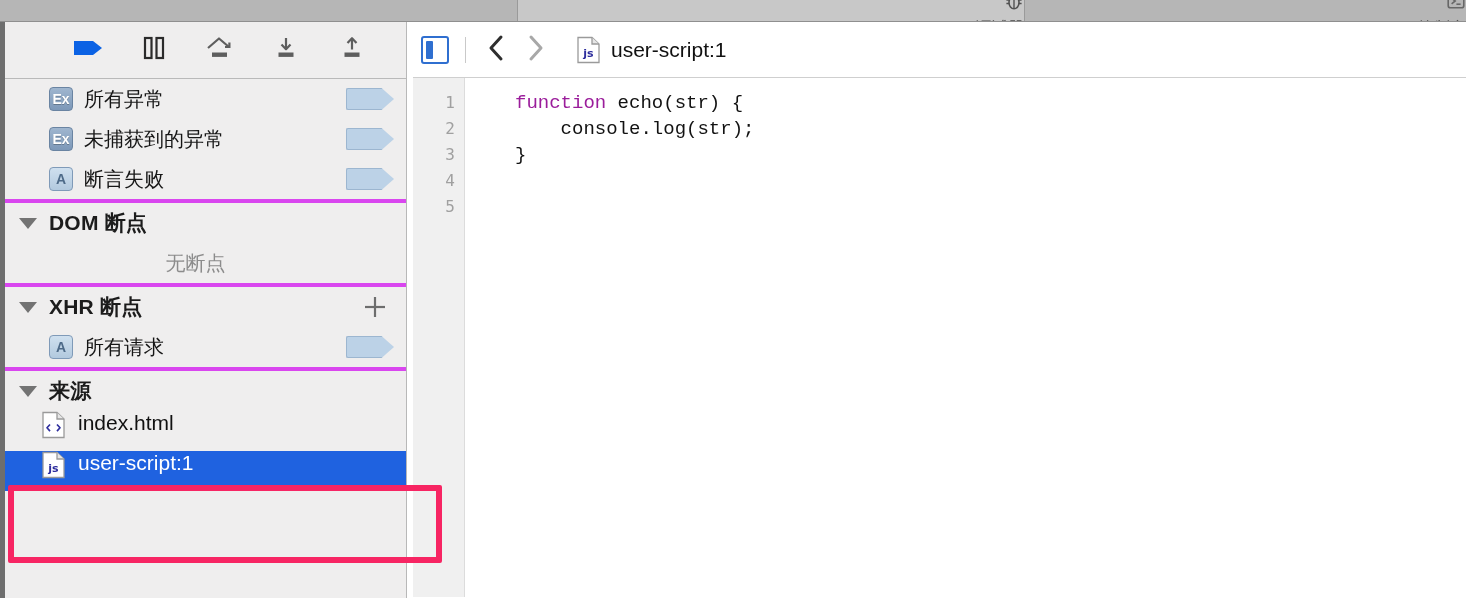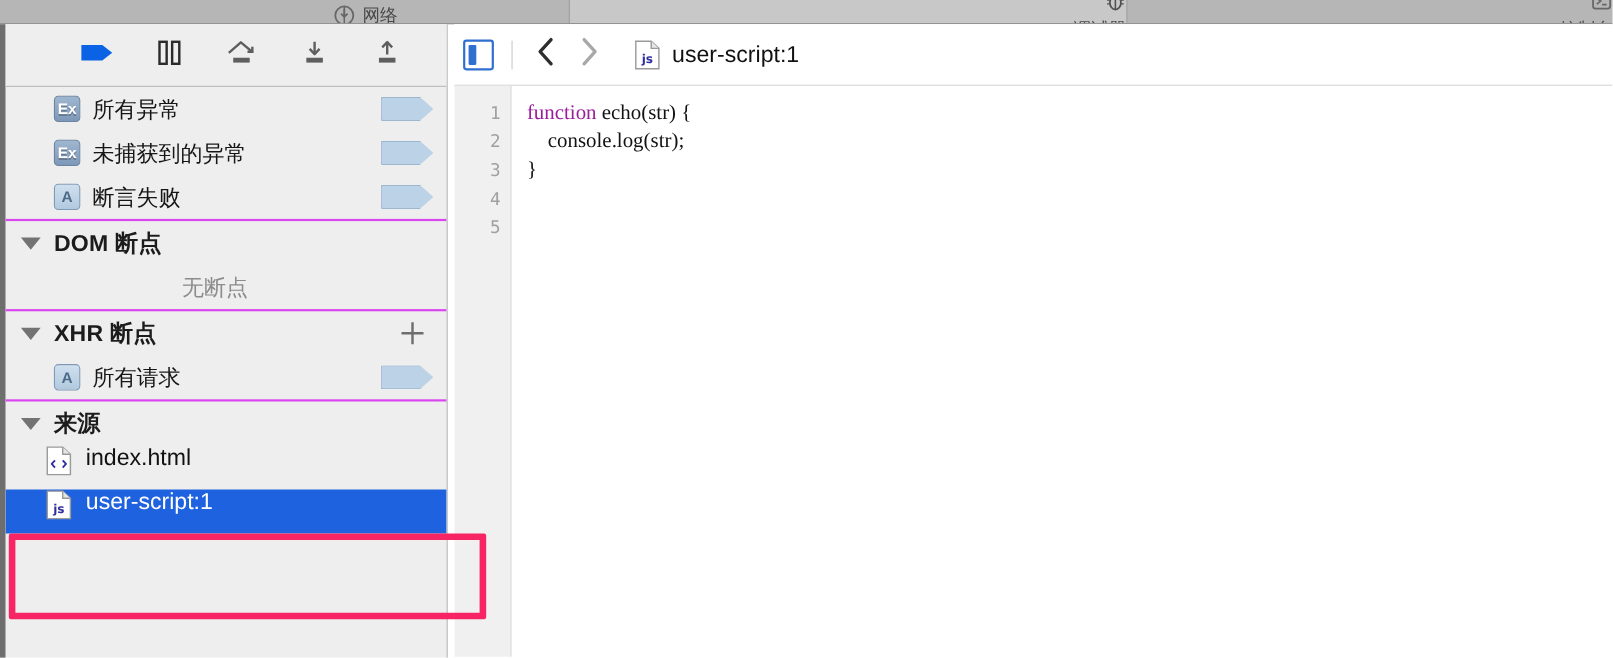--- a/index.html
+++ b/index.html
@@ -76,21 +76,21 @@
     gap: 26px;
     padding-left: 28px;
     box-sizing: border-box;
   }
   .dbg-btn {
     width: 40px; height: 36px;
     display: flex; align-items: center; justify-content: center;
   }
 
   .section { position: relative; }
-  .section + .section { border-top: 2px solid #d946ef; }
+  .section + .section { border-top: 4px solid #d946ef; }
   .sec-head {
     height: 40px;
     display: flex;
     align-items: center;
     padding-left: 14px;
     box-sizing: border-box;
     position: relative;
   }
   .disclosure {
     width: 0; height: 0;
@@ -255,25 +255,26 @@
     font-size: 16px;
     line-height: 26px;
     color: #a0a0a0;
     text-align: right;
     padding-right: 9px;
   }
   .code {
     flex: 1 1 auto;
     padding-top: 12px;
     padding-left: 14px;
-    font-family: Liberation Serif, serif;
+    font-family: Liberation Mono, monospace;
     font-size: 19px;
     line-height: 26px;
     color: #121212;
     white-space: pre;
+    margin-left: 36px;
   }
   .kw  { color: #9b1d9b; }
   .str { color: #a21a1a; }
 
   
   .annot {
     position: absolute;
     left: 8px; top: 485px;
     width: 434px; height: 78px;
     border: 6px solid #f72563;
@@ -282,30 +283,20 @@
     pointer-events: none;
   }
 </style>
 </head>
 <body>
 
 <div id="app">
 
   <div class="tabbar">
 
-    <div class="tab tab-net">
-      <span class="tabicon">
-        <svg viewBox="0 0 20 20" width="20" height="20">
-          <circle cx="10" cy="10" r="8.2" fill="none" stroke="#5a5a5a" stroke-width="1.6"></circle>
-          <line x1="10" y1="1.8" x2="10" y2="18.2" stroke="#5a5a5a" stroke-width="1.4"></line>
-          <path d="M10 4.5 V11 M7 8.4 L10 11.4 L13 8.4" fill="none" stroke="#5a5a5a" stroke-width="1.6"></path>
-        </svg>
-      </span>
-      <span class="tlabel">网络</span>
-    </div>
 
     <div class="tab tab-debugger">
       <span class="tabicon">
         <svg viewBox="0 0 20 20" width="20" height="20">
           <ellipse cx="10" cy="11.5" rx="5" ry="6.2" fill="none" stroke="#3d3d3d" stroke-width="1.6"></ellipse>
           <line x1="10" y1="5.3" x2="10" y2="17.7" stroke="#3d3d3d" stroke-width="1.4"></line>
           <path d="M6.5 5 L8.2 7.4 M13.5 5 L11.8 7.4" stroke="#3d3d3d" stroke-width="1.5" fill="none"></path>
           <path d="M5 9 H2.4 M5 12.5 H2.4 M15 9 H17.6 M15 12.5 H17.6" stroke="#3d3d3d" stroke-width="1.3" fill="none"></path>
         </svg>
       </span>

